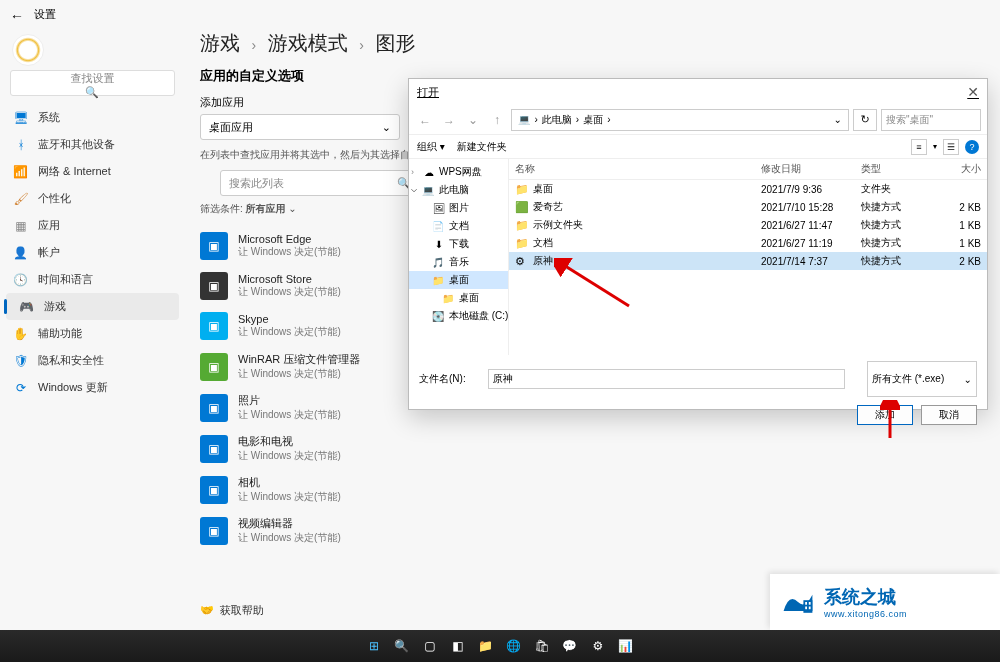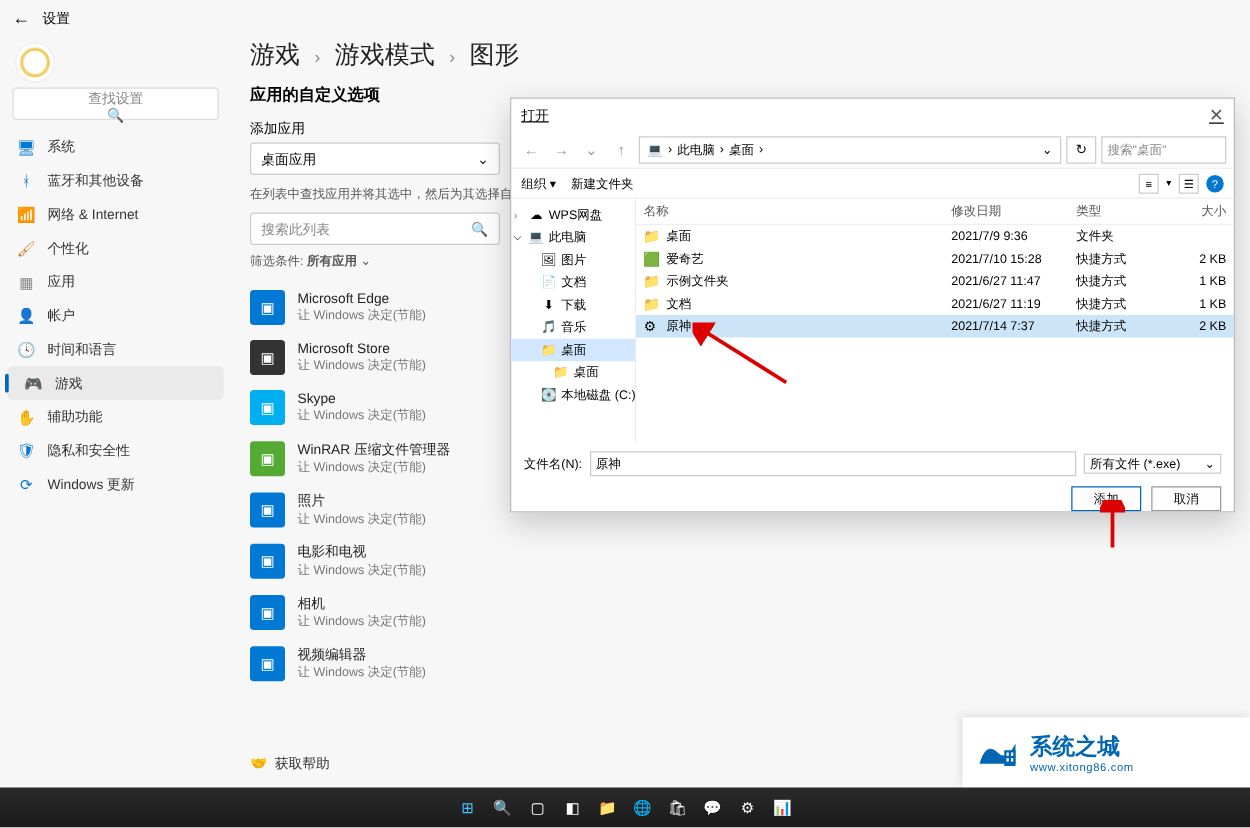--- a/index.html
+++ b/index.html
@@ -21,21 +21,21 @@
 .nav-icon { width:14px; height:14px; display:flex; align-items:center; justify-content:center; font-size:12px; }
 
 .content { position:absolute; left:200px; top:26px; right:16px; }
 .breadcrumb { font-size:20px; color:#222; padding:4px 0 10px 0; }
 .breadcrumb .sep { margin:0 6px; color:#888; font-size:14px; }
 .section-title { font-size:13px; font-weight:600; margin-bottom:10px; }
 .sub-label { font-size:11px; margin-bottom:4px; }
 .dropdown { width:200px; height:26px; border:1px solid #ccc; background:#fff; border-radius:3px; font-size:11px; padding:12px 8px; display:flex; align-items:center; justify-content:space-between; margin-bottom:8px; }
 .btn-small { width:200px; height:26px; border:1px solid #ccc; background:#fff; border-radius:3px; font-size:11px; display:flex; align-items:center; justify-content:center; cursor:pointer; margin-bottom:10px; }
 .hint { font-size:10px; color:#555; margin-bottom:8px; }
-.search-list { width:200px; height:26px; border:1px solid #ccc; background:#fff; border-radius:3px; font-size:11px; padding:0 8px; display:flex; align-items:center; color:#888; margin-bottom:6px; }
+.search-list { width:200px; height:26px; border:1px solid #ccc; background:#fff; border-radius:3px; font-size:11px; padding:0 8px; display:flex; align-items:center; color:#888; margin-bottom:6px;margin-left:20px; }
 .filter-row { font-size:10px; color:#555; margin-bottom:10px; }
 
 .app-item { display:flex; gap:10px; padding:6px 0; align-items:center; }
 .app-icon { width:28px; height:28px; background:#0078d4; border-radius:3px; display:flex; align-items:center; justify-content:center; color:#fff; font-size:12px; }
 .app-info .name { font-size:11px; color:#222; }
 .app-info .sub { font-size:10px; color:#777; }
 
 .help-link { position:absolute; left:200px; bottom:12px; font-size:11px; display:flex; align-items:center; gap:6px; color:#333; }
 
 
@@ -65,23 +65,23 @@
 .fd-head { display:flex; padding:3px 6px; color:#555; border-bottom:1px solid #eee; }
 .col-name { flex:1; }
 .col-date { width:100px; }
 .col-type { width:70px; }
 .col-size { width:50px; text-align:right; }
 .fd-row { display:flex; padding:2px 6px; align-items:center; cursor:pointer; }
 .fd-row.selected { background:#cce4f7; }
 .fd-row .ri { width:14px; margin-right:4px; font-size:11px; }
 
 .fd-footer { padding:6px 10px; }
-.fn-row { display:flex; align-items:center; gap:6px; font-size:10px; margin-bottom:8px; }
+.fn-row { display:flex; align-items:center; gap:22px; font-size:10px; margin-bottom:8px; }
 .fn-input { flex:1; height:20px; border:1px solid #ccc; padding:0 4px; font-size:10px; }
-.fn-filter { width:110px; height:16px; border:1px solid #ccc; font-size:10px; padding:0 4px; display:flex; align-items:center; justify-content:space-between; }
+.fn-filter { width:110px; height:36px; border:1px solid #ccc; font-size:10px; padding:0 4px; display:flex; align-items:center; justify-content:space-between; }
 .btn-row { display:flex; justify-content:flex-end; gap:8px; }
 .dlg-btn { width:56px; height:20px; border:1px solid #999; background:#fdfdfd; font-size:10px; cursor:pointer; display:flex; align-items:center; justify-content:center; }
 .dlg-btn.primary { border:1px solid #0067c0;margin-left:36px; }
 
 
 .arrow-anno { position:absolute; pointer-events:none; }
 .red-arrow1 { left:554px; top:258px; width:80px; height:50px; }
 .red-arrow2 { left:880px; top:400px; width:20px; height:40px; }
 
 

